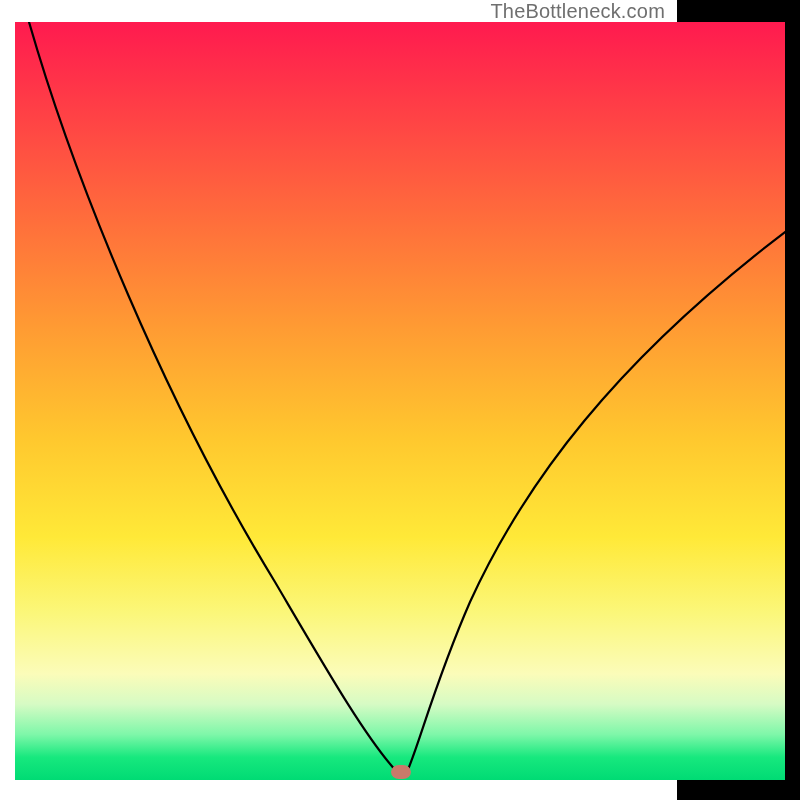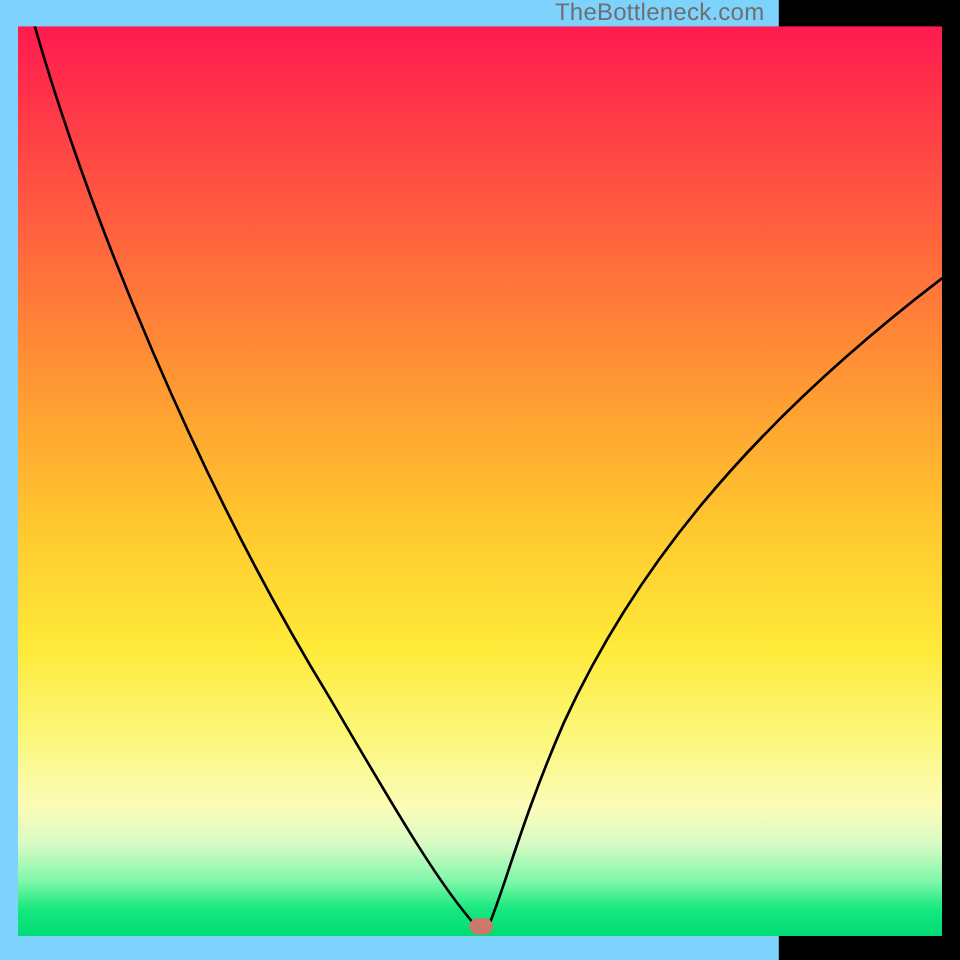--- a/index.html
+++ b/index.html
@@ -8,21 +8,22 @@
     width: 800px;
     height: 800px;
     background: #000;
     font-family: Arial, Helvetica, sans-serif;
     overflow: hidden;
   }
   .frame {
     position: relative;
     width: 649px;
     height: 800px;
-    background: #7dd3fc;
+    background: #ffffff;
+    padding-left: 28px;
   }
   .plot {
     position: absolute;
     left: 15px;
     top: 22px;
     width: 770px;
     height: 758px;
     
     background: linear-gradient(
       to bottom,

